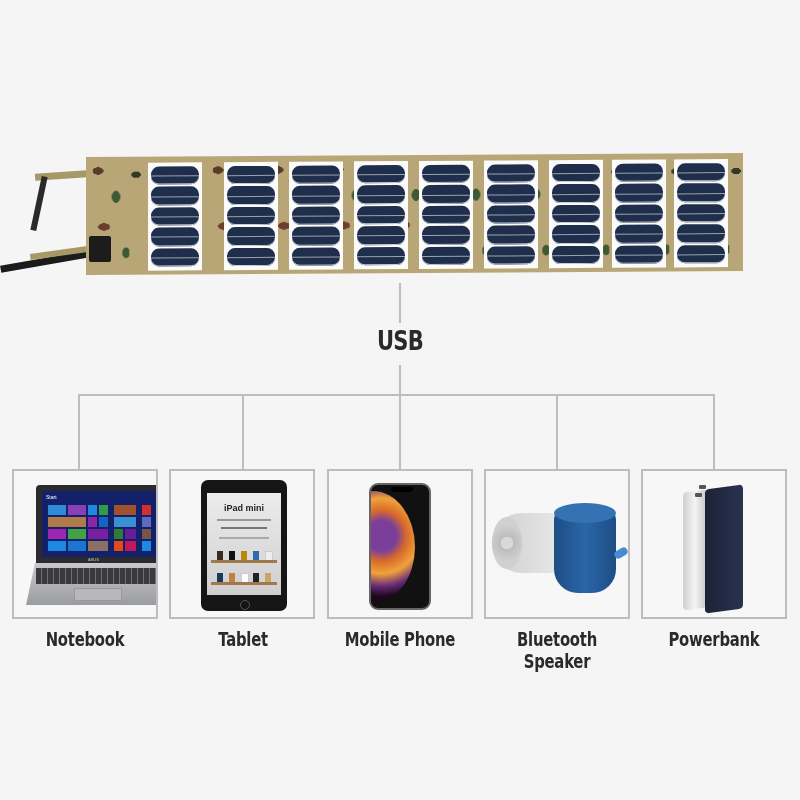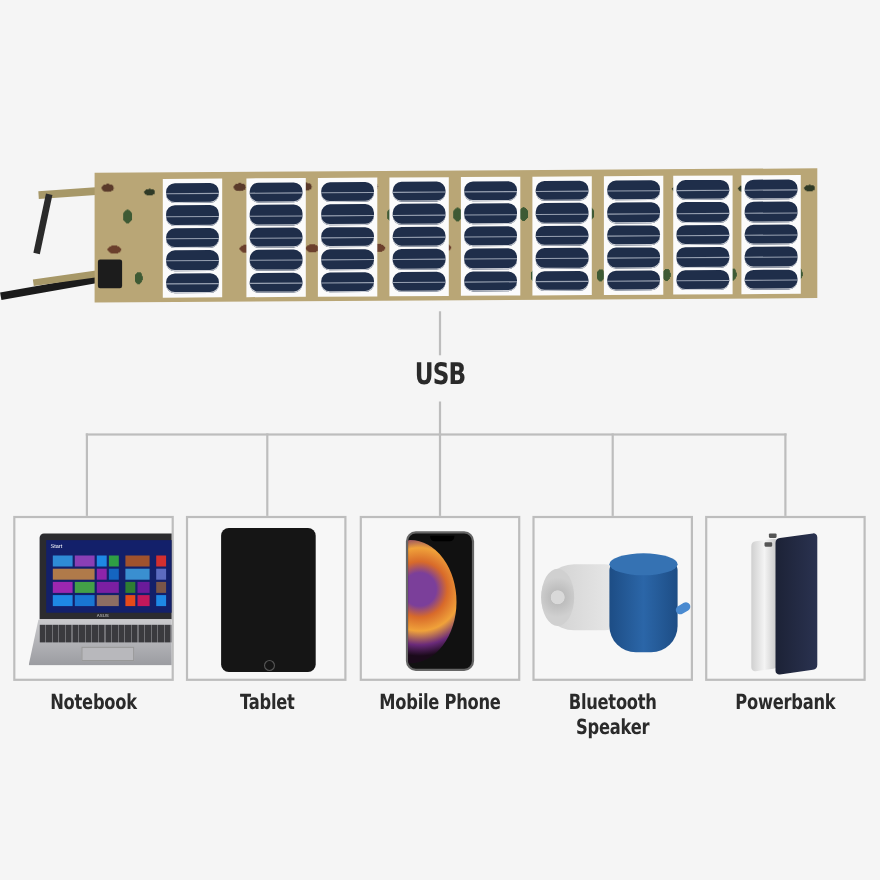--- a/index.html
+++ b/index.html
@@ -195,20 +195,38 @@
     </div>
     <div class="laptop-base"></div>
     <div class="keyboard"></div>
     <div class="touchpad"></div>
   </div>
 </div>
 <div class="device-label" style="left:0px;">Notebook</div>
 
 <div class="device-box" style="left:169px;">
   <div class="tablet">
+    <div class="tablet-screen">
+      <div class="tablet-title">iPad mini</div>
+      <div class="abs" style="left:10px;top:26px;width:54px;height:2px;background:#999;"></div>
+      <div class="abs" style="left:14px;top:34px;width:46px;height:2px;background:#777;"></div>
+      <div class="abs" style="left:12px;top:44px;width:50px;height:2px;background:#aaa;"></div>
+      <div class="book" style="left:10px;top:58px;background:#3a2a1a;"></div>
+      <div class="book" style="left:22px;top:58px;background:#111;"></div>
+      <div class="book" style="left:34px;top:58px;background:#b8860b;"></div>
+      <div class="book" style="left:46px;top:58px;background:#2b6cb0;"></div>
+      <div class="book" style="left:58px;top:58px;background:#eee;border:1px solid #ccc;"></div>
+      <div class="shelf" style="top:67px;"></div>
+      <div class="book" style="left:10px;top:80px;background:#1a3a5a;"></div>
+      <div class="book" style="left:22px;top:80px;background:#c08040;"></div>
+      <div class="book" style="left:34px;top:80px;background:#fff;border:1px solid #ccc;"></div>
+      <div class="book" style="left:46px;top:80px;background:#222;"></div>
+      <div class="book" style="left:58px;top:80px;background:#c9a56a;"></div>
+      <div class="shelf" style="top:89px;"></div>
+    </div>
     <div class="home-btn"></div>
   </div>
 </div>
 <div class="device-label" style="left:158px;">Tablet</div>
 
 <div class="device-box" style="left:327px;">
   <div class="phone">
     <div class="phone-art"></div>
     <div class="notch"></div>
   </div>

